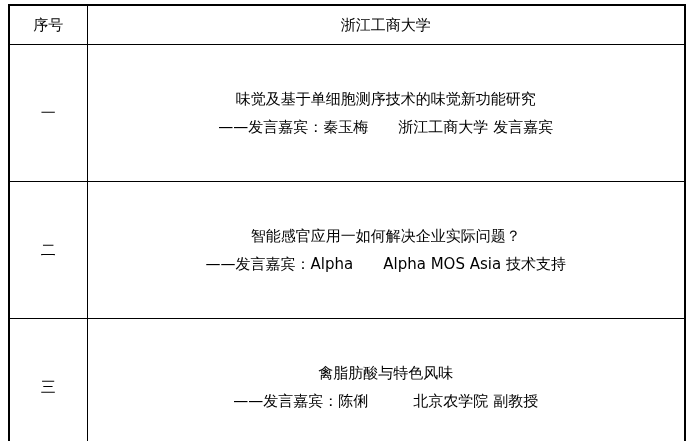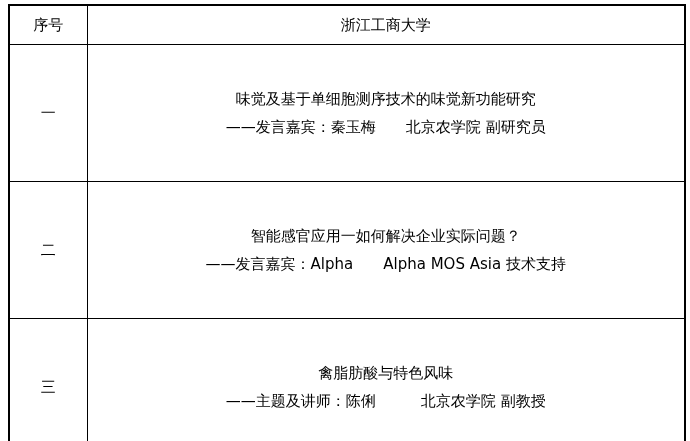--- a/index.html
+++ b/index.html
@@ -62,39 +62,39 @@
     <tr class="header-row">
       <th>序号</th>
       <th>浙江工商大学</th>
     </tr>
 
     <tr class="body-row">
       <td class="num-cell">一</td>
       <td>
         <div class="cell-stack">
           <div class="topic-line">味觉及基于单细胞测序技术的味觉新功能研究</div>
-          <div class="speaker-line">——发言嘉宾：秦玉梅　　北京农学院 副研究员</div>
+          <div class="speaker-line">——发言嘉宾：秦玉梅　　浙江工商大学 发言嘉宾</div>
         </div>
       </td>
     </tr>
 
     <tr class="body-row">
       <td class="num-cell">二</td>
       <td>
         <div class="cell-stack">
           <div class="topic-line">智能感官应用一如何解决企业实际问题？</div>
           <div class="speaker-line">——发言嘉宾：Alpha　　Alpha MOS Asia 技术支持</div>
         </div>
       </td>
     </tr>
 
     <tr class="body-row">
       <td class="num-cell">三</td>
       <td>
         <div class="cell-stack">
           <div class="topic-line">禽脂肪酸与特色风味</div>
-          <div class="speaker-line">——主题及讲师：陈俐　　　北京农学院 副教授</div>
+          <div class="speaker-line">——发言嘉宾：陈俐　　　北京农学院 副教授</div>
         </div>
       </td>
     </tr>
 
   </tbody>
 </table>
 
 </body></html>

